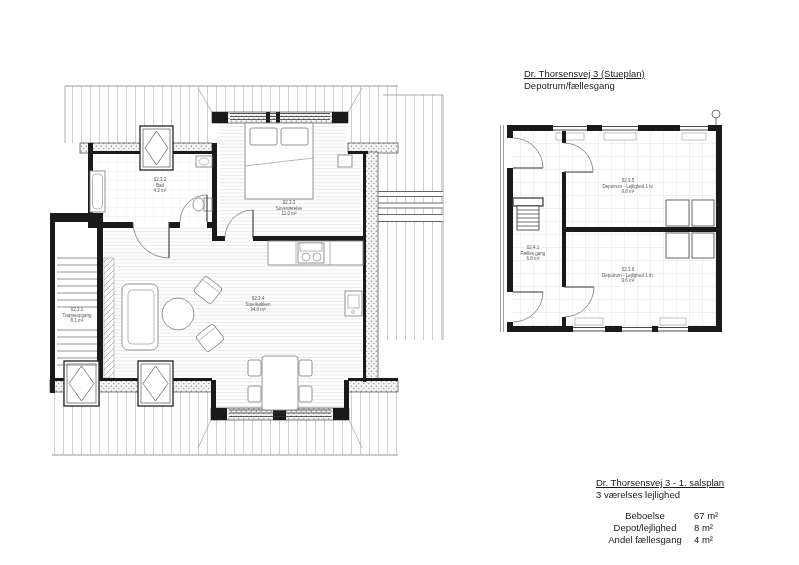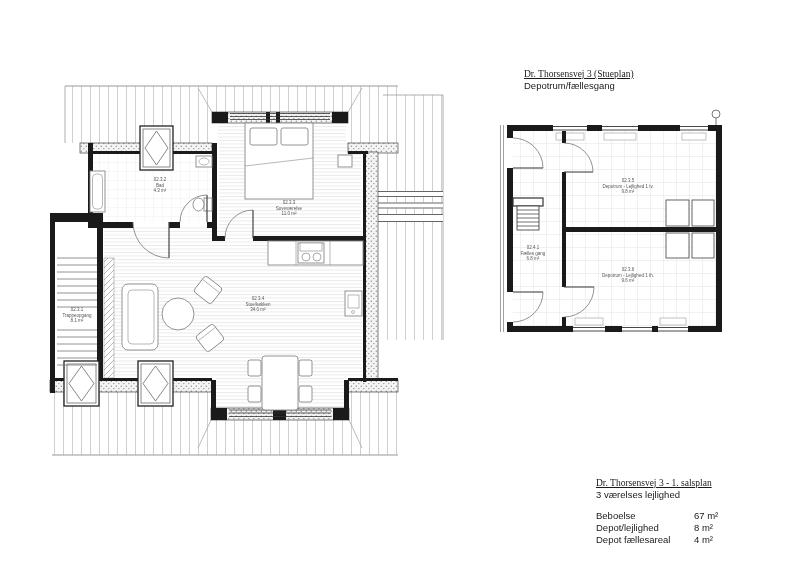--- a/index.html
+++ b/index.html
@@ -1,21 +1,21 @@
 <!DOCTYPE html>
 <html><head>
 <meta charset="utf-8">
 <style>
   html,body{margin:0;padding:0;background:#fff;}
   #stage{position:relative;width:799px;height:565px;background:#ffffff;overflow:hidden;
          font-family:"Liberation Sans",sans-serif;}
   #plansvg{position:absolute;left:0;top:0;}
   .text-block{position:absolute;font-size:9.5px;line-height:12px;color:#1a1a1a;white-space:nowrap;}
-  .underlined{text-decoration:underline;font-family:Liberation Serif, serif;}
-  .rows{margin-top:9px;}
+  .underlined{text-decoration:underline;}
+  .rows{margin-top:9px;text-align:center;}
   .row{display:flex;}
   .row .lab{width:98px;}
   svg text{font-family:"Liberation Sans",sans-serif;fill:#555;font-size:4.5px;text-anchor:middle;}
 </style>
 </head>
 <body>
 
 <div id="stage">
 
 <svg id="plansvg" width="799" height="565" viewBox="0 0 799 565">
@@ -393,19 +393,19 @@
   <div class="rows">
     <div class="row">
       <span class="lab">Beboelse</span>
       <span class="val">67 m²</span>
     </div>
     <div class="row">
       <span class="lab">Depot/lejlighed</span>
       <span class="val">8 m²</span>
     </div>
     <div class="row">
-      <span class="lab">Depot fællesareal</span>
+      <span class="lab">Andel fællesgang</span>
       <span class="val">4 m²</span>
     </div>
   </div>
 </div>
 
 </div>
 
 </body></html>

